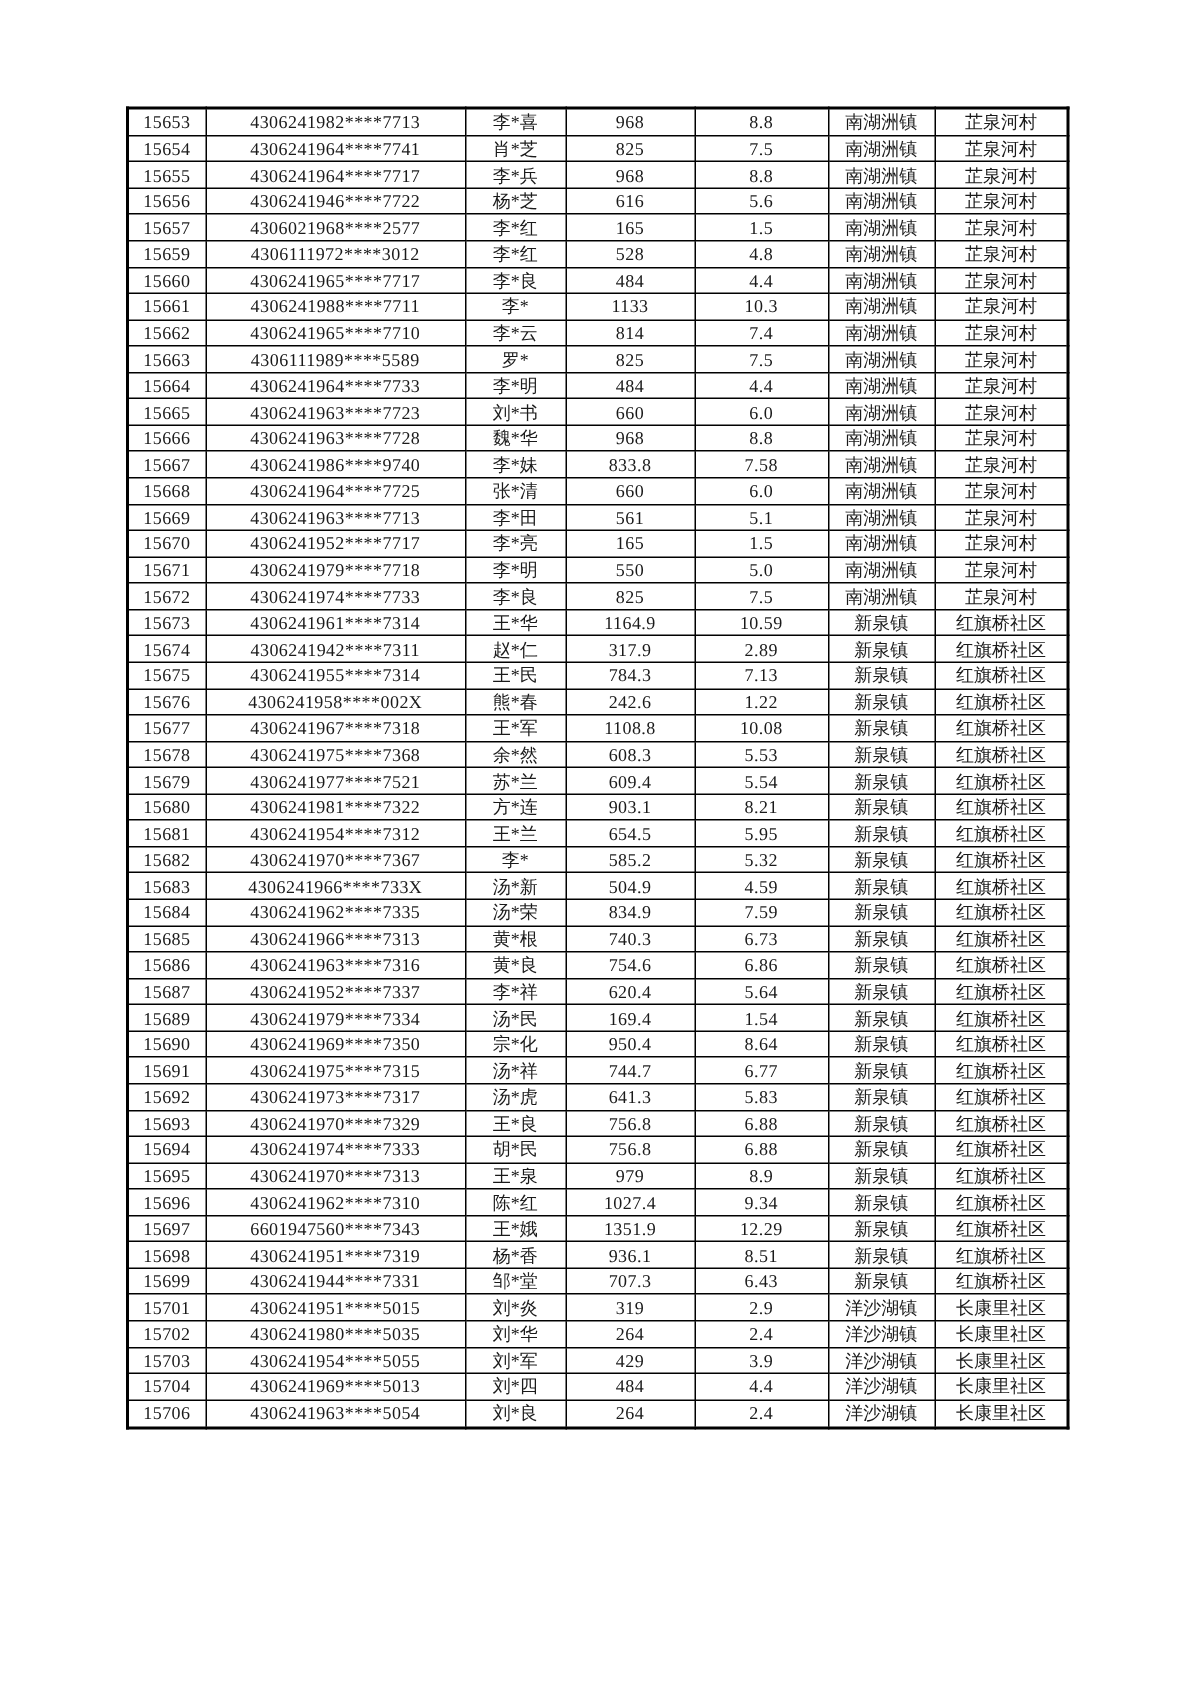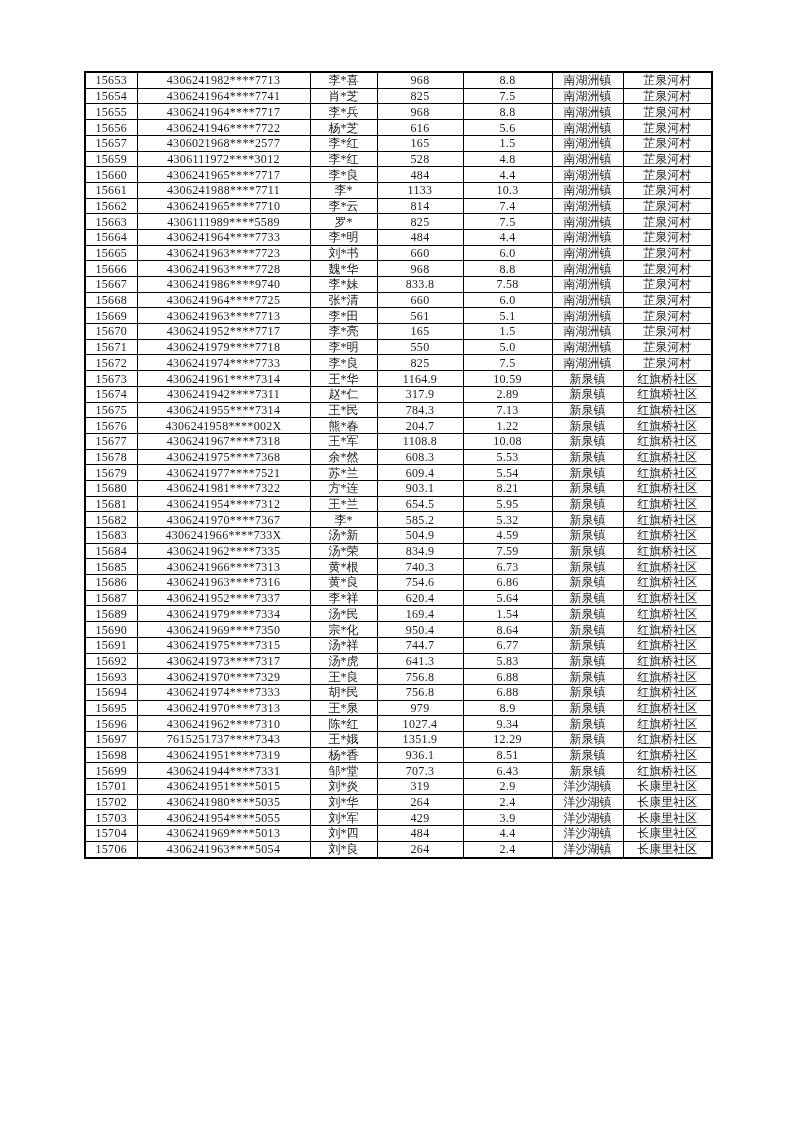--- a/index.html
+++ b/index.html
@@ -20,21 +20,21 @@
     width: 794px;
     height: 1122px;
     background: #ffffff;
     overflow: hidden;
   }
   table.grid {
     position: absolute;
     left: 84px;
     top: 71px;
     width: 629px;
-    height: 788px;
+    height: 882px;
     border-collapse: collapse;
     table-layout: fixed;
     border: 2px solid #000000;
   }
   table.grid td {
     border: 1px solid #000000;
     text-align: center;
     vertical-align: middle;
     font-size: 12px;
     line-height: 1;
@@ -262,21 +262,21 @@
     <td>王*民</td>
     <td class="num">784.3</td>
     <td class="num">7.13</td>
     <td>新泉镇</td>
     <td>红旗桥社区</td>
   </tr>
         <tr>
     <td class="num">15676</td>
     <td class="num">4306241958****002X</td>
     <td>熊*春</td>
-    <td class="num">204.7</td>
+    <td class="num">242.6</td>
     <td class="num">1.22</td>
     <td>新泉镇</td>
     <td>红旗桥社区</td>
   </tr>
         <tr>
     <td class="num">15677</td>
     <td class="num">4306241967****7318</td>
     <td>王*军</td>
     <td class="num">1108.8</td>
     <td class="num">10.08</td>
@@ -440,21 +440,21 @@
     <td class="num">15696</td>
     <td class="num">4306241962****7310</td>
     <td>陈*红</td>
     <td class="num">1027.4</td>
     <td class="num">9.34</td>
     <td>新泉镇</td>
     <td>红旗桥社区</td>
   </tr>
         <tr>
     <td class="num">15697</td>
-    <td class="num">7615251737****7343</td>
+    <td class="num">6601947560****7343</td>
     <td>王*娥</td>
     <td class="num">1351.9</td>
     <td class="num">12.29</td>
     <td>新泉镇</td>
     <td>红旗桥社区</td>
   </tr>
         <tr>
     <td class="num">15698</td>
     <td class="num">4306241951****7319</td>
     <td>杨*香</td>

